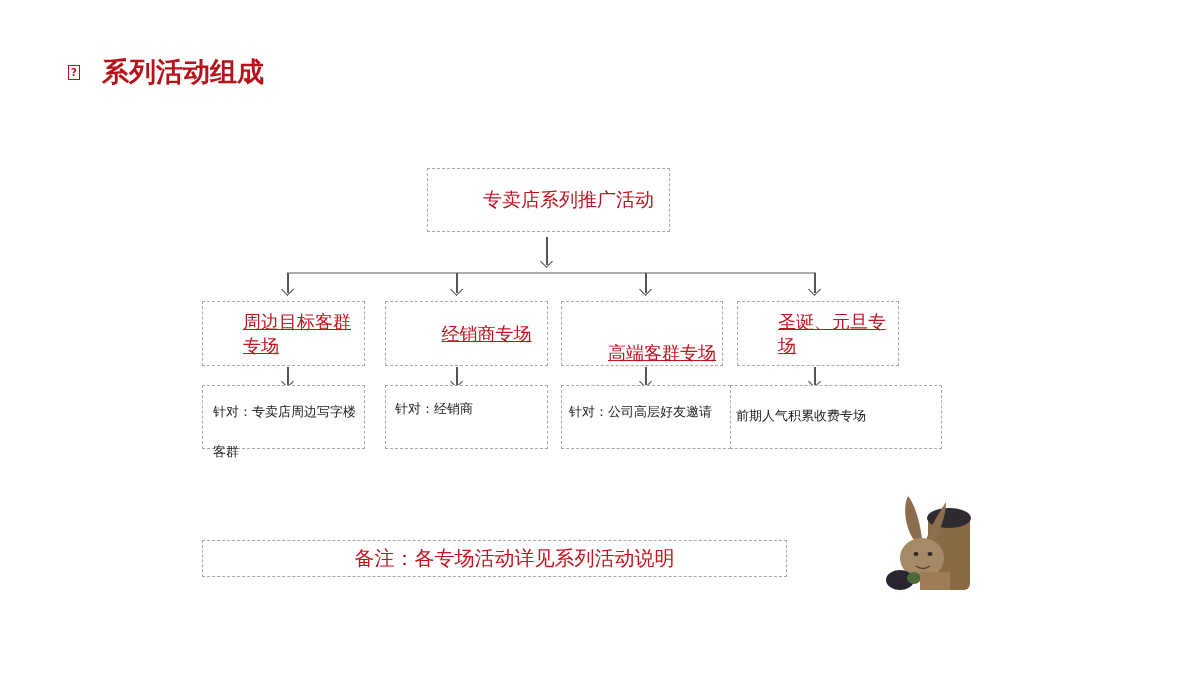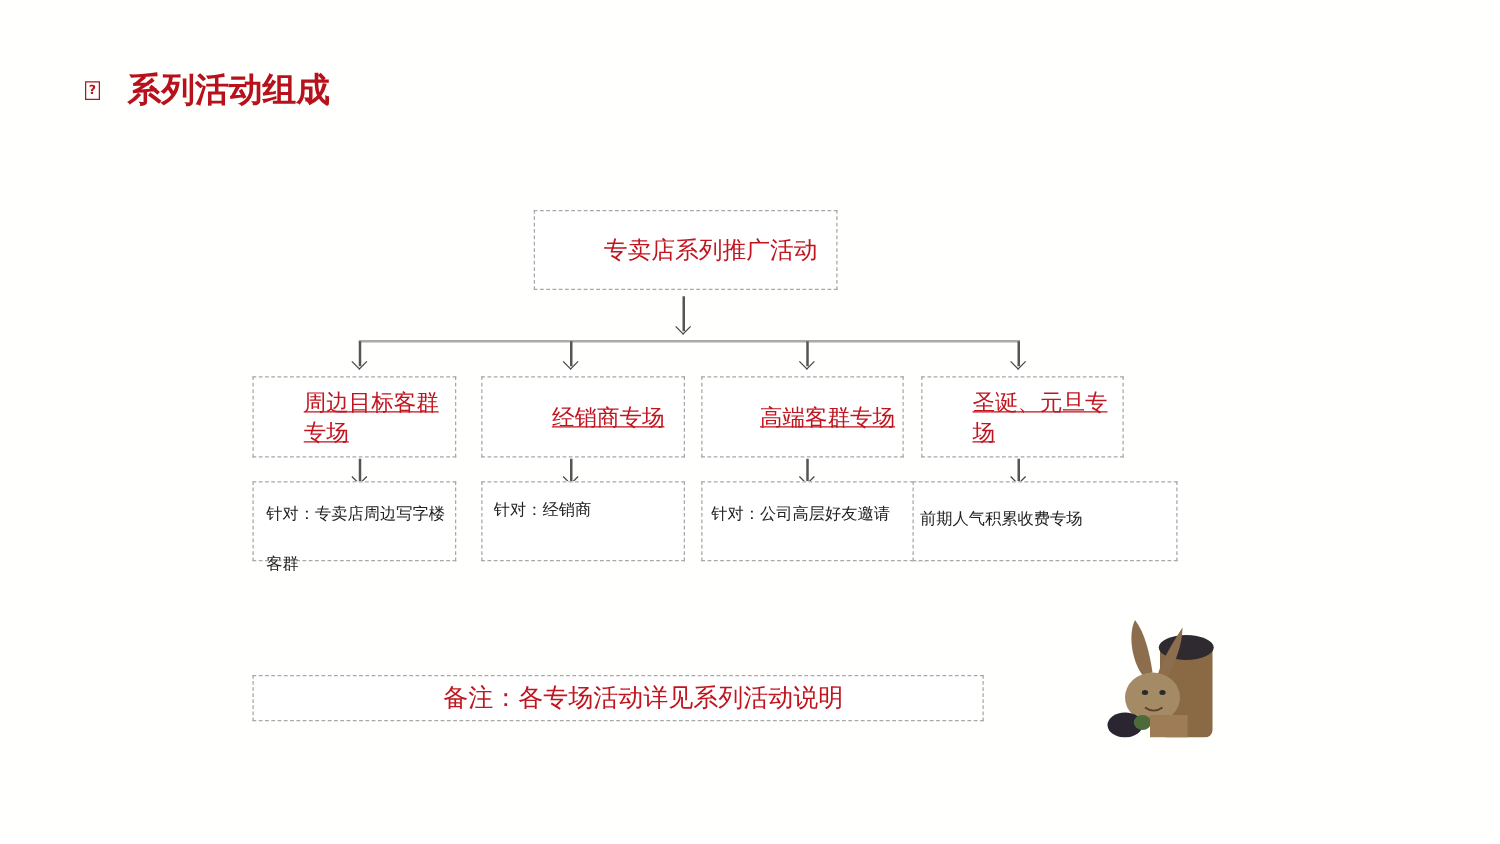--- a/index.html
+++ b/index.html
@@ -59,21 +59,21 @@
 <div class="arrowhead" style="left:641px; top:285px;"></div>
 <div class="vline" style="left:814px; top:273px; height:20px;"></div>
 <div class="arrowhead" style="left:810px; top:285px;"></div>
 
 <div class="box center-text mid red" style="left:202px; width:163px;">
   <span>周边目标客群专场</span>
 </div>
 <div class="box center-text mid red" style="left:385px; width:163px;">
   <span>经销商专场</span>
 </div>
-<div class="box center-text mid red" style="left:561px; width:162px;">
+<div class="box center-text mid red" style="left:561px; width:162px;align-items:flex-end;">
   <span>高端客群专场</span>
 </div>
 <div class="box center-text mid red" style="left:737px; width:162px;">
   <span>圣诞、元旦专场</span>
 </div>
 
 <div class="vline" style="left:287px; top:367px; height:18px;"></div>
 <div class="arrowhead" style="left:283px; top:377px;"></div>
 <div class="vline" style="left:456px; top:367px; height:18px;"></div>
 <div class="arrowhead" style="left:452px; top:377px;"></div>

